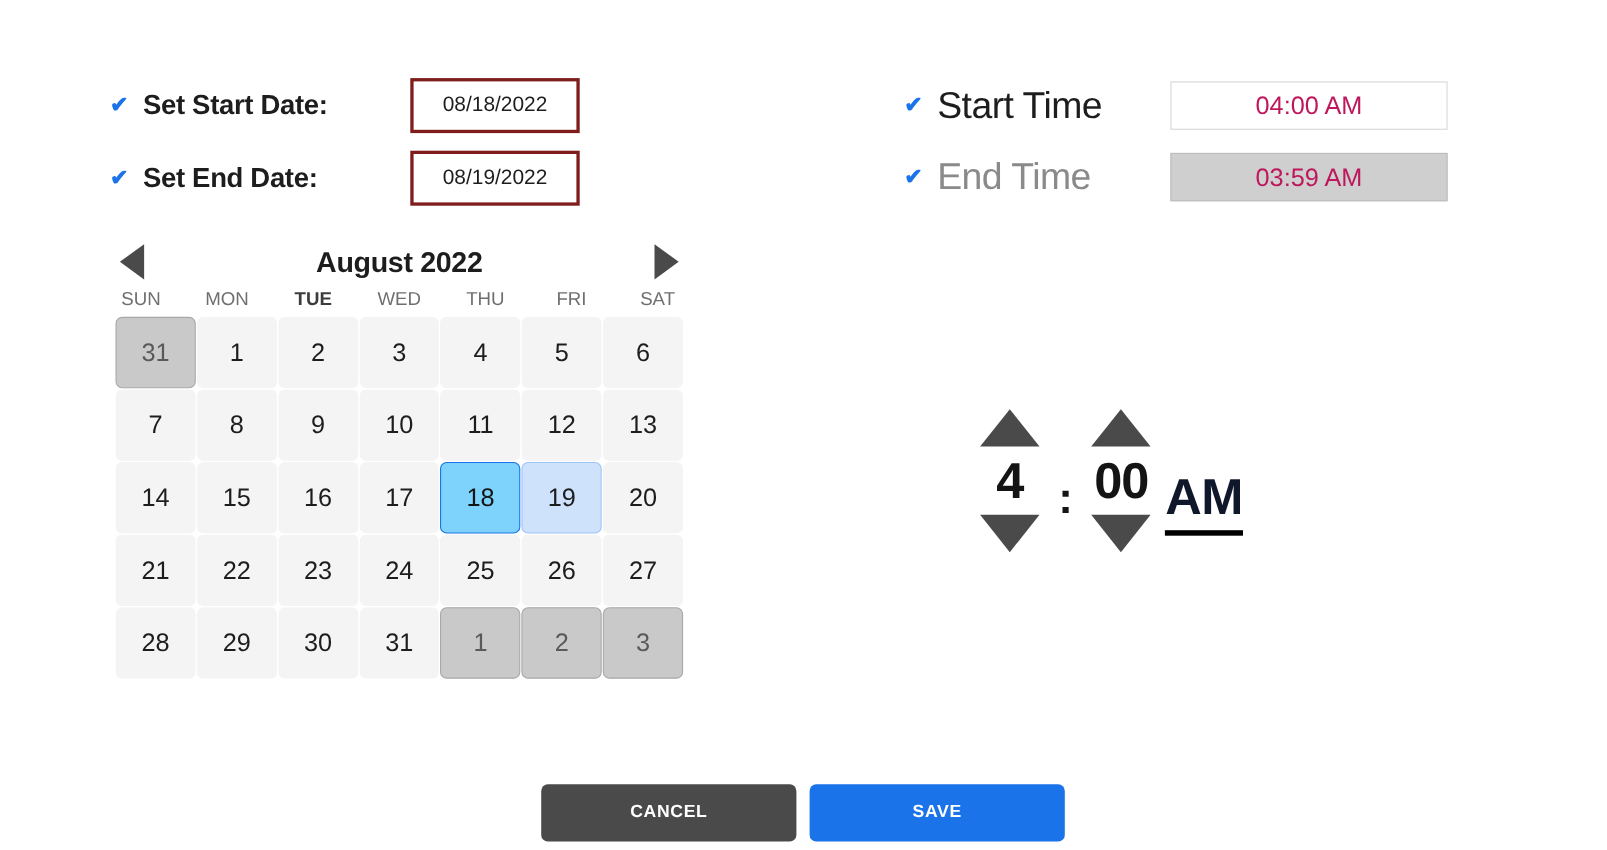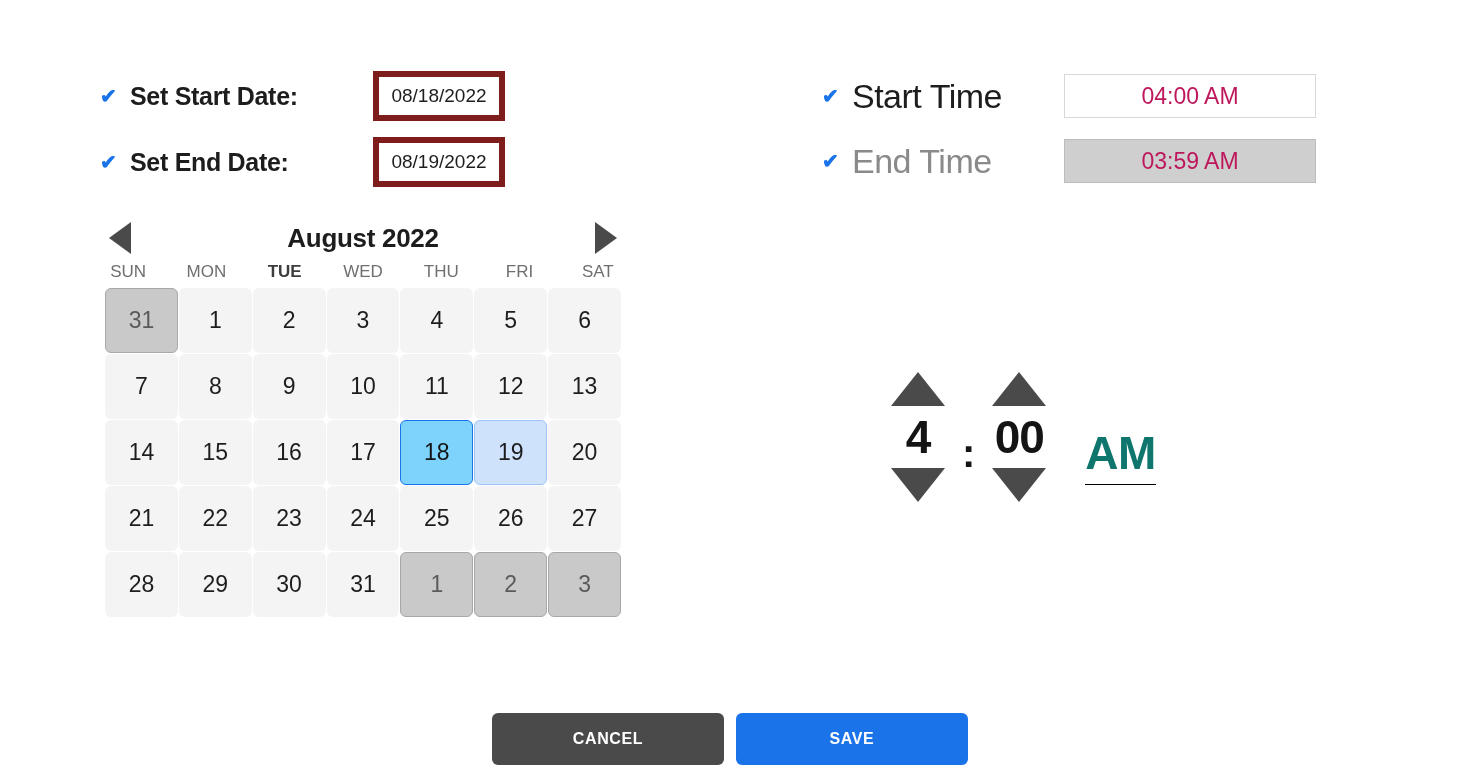--- a/index.html
+++ b/index.html
@@ -40,23 +40,23 @@
   }
   .date-label {
     font-size: 25px;
     font-weight: bold;
     color: #1d1d1d;
     letter-spacing: -0.3px;
     flex: none;
     width: 243px;
   }
   .date-input {
-    width: 132px;
+    width: 154px;
     height: 50px;
-    border: 6px solid #7f1d1d;
+    border: 3px solid #7f1d1d;
     background: #ffffff;
     box-sizing: border-box;
     display: flex;
     align-items: center;
     justify-content: center;
     font-size: 19px;
     color: #1d1d1d;
   }
 
   
@@ -221,23 +221,23 @@
     font-size: 46px;
     font-weight: bold;
     line-height: 62px;
     letter-spacing: -0.5px;
     cursor: pointer;
     align-self: center;
     padding-top: 32px;
     position: relative;
   }
   #am {
-    color: #0f766e;
-    margin-left: 28px;
-    border-bottom: 1px solid #000000;
+    color: #0f172a;
+    margin-left: 2px;
+    border-bottom: 5px solid #000000;
   }
   #pm {
     color: #6d6d6d;
     margin-left: 24px;
   }
 
   
   #footer {
     position: absolute;
     left: 492px;

